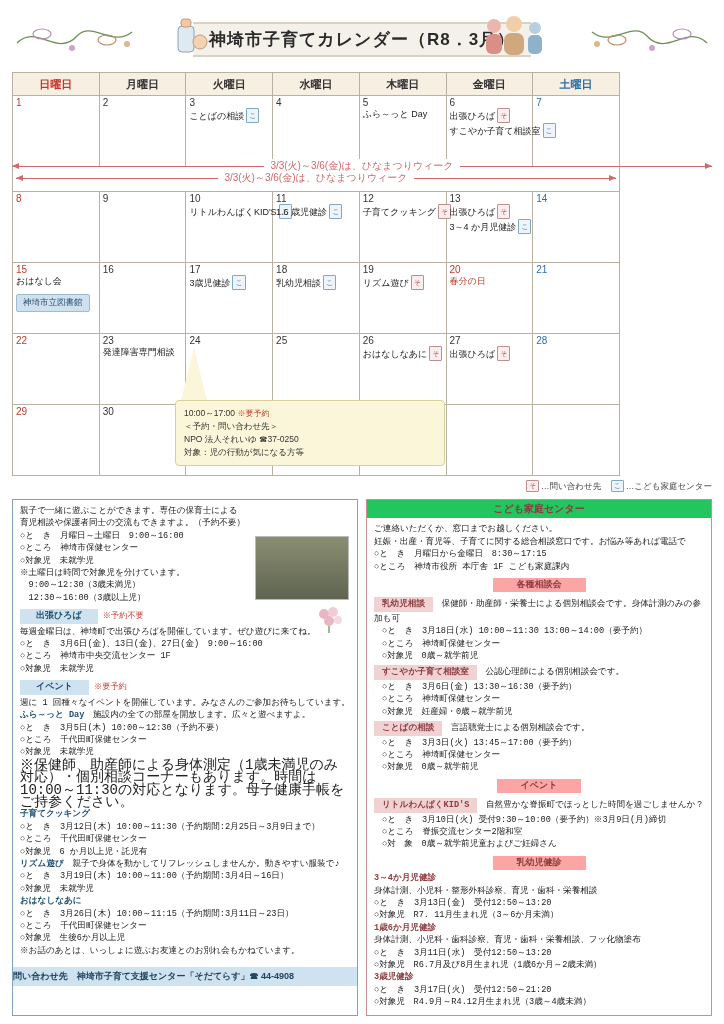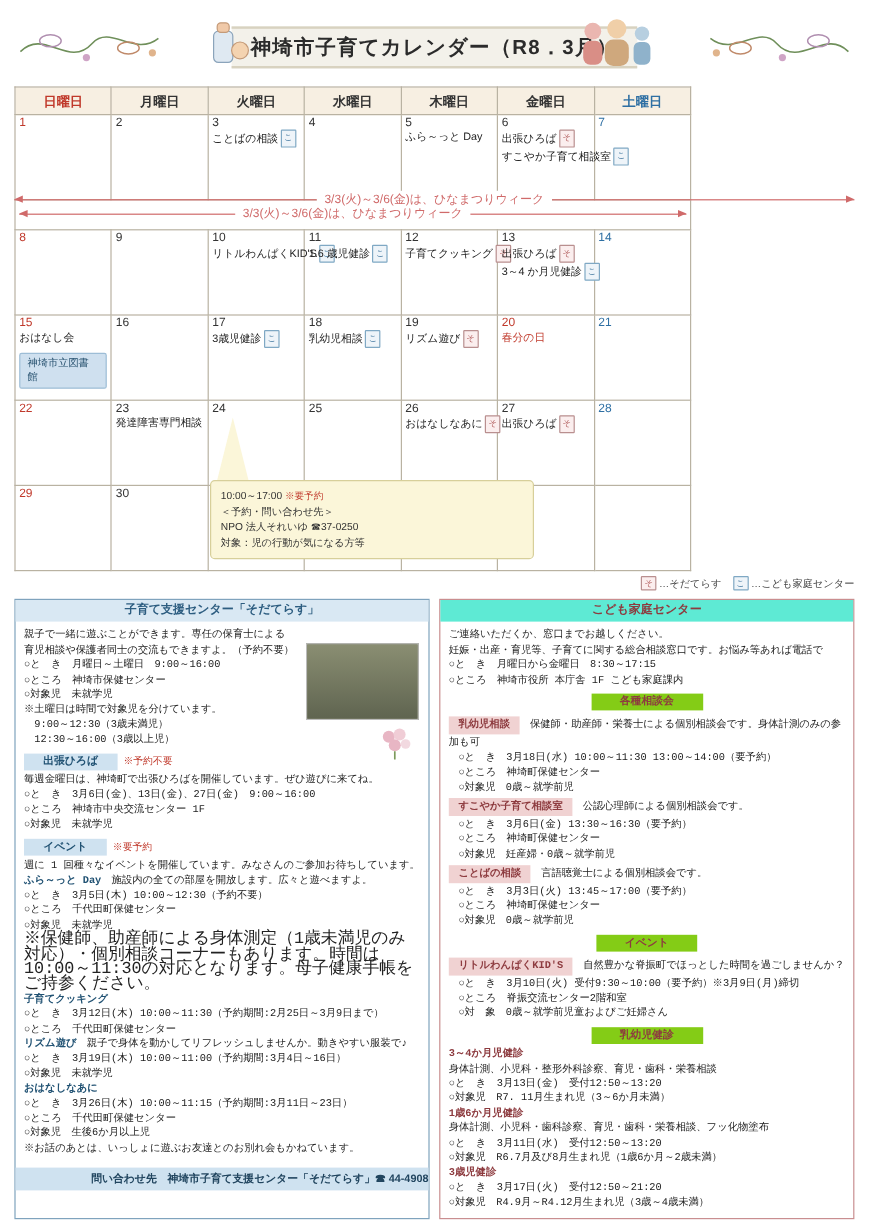--- a/index.html
+++ b/index.html
@@ -32,21 +32,21 @@
   .deco-left,.deco-right{position:absolute;top:10px;width:150px;height:40px;}
   .deco-left{left:0;}
   .deco-right{right:0;}
   .baby-ic{position:absolute;left:152px;top:6px;width:48px;height:44px;}
   .fam-ic{position:absolute;right:160px;top:4px;width:72px;height:48px;}
 
   
   .cal{
     margin:2px 12px 0 12px;
     border-collapse:collapse;
-    width:564px;
+    width:608px;
     table-layout:fixed;
   }
   .cal th{
     background:#f7efe2;
     border:1px solid #b9b2a2;
     font-size:11px;font-weight:bold;
     height:20px;
     color:#333;
   }
   .cal th.sun{color:#c0392b;}
@@ -141,41 +141,41 @@
     box-sizing:border-box;
     font-size:8.6px;line-height:12.4px;
     position:relative;
   }
   .panel.left{border-color:#7fa3bd;}
   .panel.right{border-color:#c98e90;}
   .ptitle{
     text-align:center;font-size:10px;font-weight:bold;
     padding:3px 0;color:#2d5d80;background:#d9e8f3;
   }
-  .panel.right .ptitle{color:#8d3b3f;background:#5eead4;}
+  .panel.right .ptitle{color:#8d3b3f;background:#22c55e;}
   .pbody{padding:5px 7px 6px 7px;font-family:Liberation Mono, monospace;}
   .sec{
     display:inline-block;
     background:#cfe2f0;color:#215273;
     font-size:9px;font-weight:bold;
     padding:1px 16px;margin:5px 0 2px 0;
   }
-  .panel.right .sec{background:#84cc16;color:#8d3b3f;}
+  .panel.right .sec{background:#fca5a5;color:#8d3b3f;}
   .sec.wide{padding:1px 24px;}
   .note-r{color:#c0392b;font-size:8.2px;}
   .li{margin:0;}
   .photo{
     position:absolute;right:8px;top:36px;width:92px;height:62px;
     border:1px solid #bbb;background:#7b7f63;
     overflow:hidden;
   }
   .photo .p1{position:absolute;inset:0;background:linear-gradient(#8a8e72,#5f6450);}
   .flower{position:absolute;right:10px;top:104px;width:34px;height:30px;}
   .foot{
-    margin-top:4px;text-align:right;font-size:9px;font-weight:bold;
+    margin-top:4px;text-align:left;font-size:9px;font-weight:bold;
     background:#cfe2f0;color:#21455f;padding:3px 0;
   }
   .sub-red{color:#8d3b3f;font-weight:bold;}
   .tiny{font-size:14px;}
   .mini-sec{
     display:inline-block;background:#f0d2d2;color:#8d3b3f;
     font-size:8.6px;padding:1px 8px;margin:3px 0 1px 0;font-weight:bold;
   }
   .lbl-blue{color:#215273;font-weight:bold;}
   .ind{padding-left:8px;}
@@ -383,29 +383,28 @@
   <div class="ptr"></div>
   <div class="callout">
     <div><span>10:00～17:00</span>
       <span class="need">※要予約</span></div>
     <div>＜予約・問い合わせ先＞</div>
     <div>NPO 法人それいゆ ☎37-0250</div>
     <div>対象：児の行動が気になる方等</div>
   </div>
 
   <div class="legend">
-    <span class="tag">そ</span><span>…そだてらす</span>
+    <span class="tag">そ</span><span>…問い合わせ先</span>
     &nbsp;&nbsp;
     <span class="tag blue">こ</span><span>…こども家庭センター</span>
   </div>
 
   <div class="panels">
 
     <div class="panel left">
-      <div class="ptitle">子育て支援センター「そだてらす」</div>
       <div class="pbody">
         <div class="photo">
             <div class="p1"></div>
           </div>
         <div>親子で一緒に遊ぶことができます。専任の保育士による</div>
         <div>育児相談や保護者同士の交流もできますよ。（予約不要）</div>
         <div id="lp-open">
             <div class="li">○と　き　月曜日～土曜日　9:00～16:00</div>
             <div class="li">○ところ　神埼市保健センター</div>
             <div class="li">○対象児　未就学児</div>
@@ -436,20 +435,21 @@
         <div>週に 1 回種々なイベントを開催しています。みなさんのご参加お待ちしています。</div>
         <div id="lp-events">
             <div class="lbl-blue">ふら～っと Day<span style="font-weight: normal; color: rgb(34, 34, 34);">　施設内の全ての部屋を開放します。広々と遊べますよ。</span></div>
             <div>○と　き　3月5日(木) 10:00～12:30（予約不要）</div>
             <div>○ところ　千代田町保健センター</div>
             <div>○対象児　未就学児</div>
             <div class="tiny">※保健師、助産師による身体測定（1歳未満児のみ対応）・個別相談コーナーもあります。時間は10:00～11:30の対応となります。母子健康手帳をご持参ください。</div>
             <div class="lbl-blue">子育てクッキング</div>
             <div>○と　き　3月12日(木) 10:00～11:30（予約期間:2月25日～3月9日まで）</div>
             <div>○ところ　千代田町保健センター</div>
+            <div>○対象児　6 か月以上児・託児有</div>
             <div class="lbl-blue">リズム遊び<span style="font-weight: normal; color: rgb(34, 34, 34);">　親子で身体を動かしてリフレッシュしませんか。動きやすい服装で♪</span></div>
             <div>○と　き　3月19日(木) 10:00～11:00（予約期間:3月4日～16日）</div>
             <div>○対象児　未就学児</div>
             <div class="lbl-blue">おはなしなあに</div>
             <div>○と　き　3月26日(木) 10:00～11:15（予約期間:3月11日～23日）</div>
             <div>○ところ　千代田町保健センター</div>
             <div>○対象児　生後6か月以上児</div>
           </div>
         <div>※お話のあとは、いっしょに遊ぶお友達とのお別れ会もかねています。</div>
       </div>

